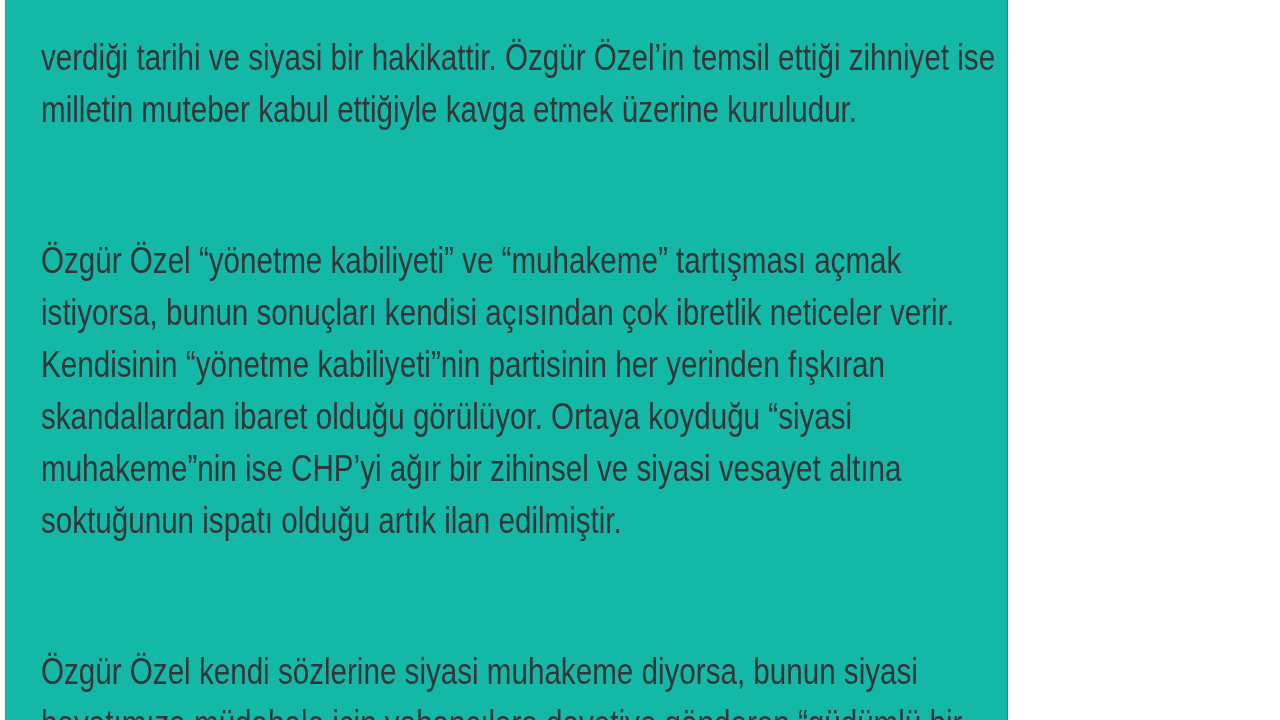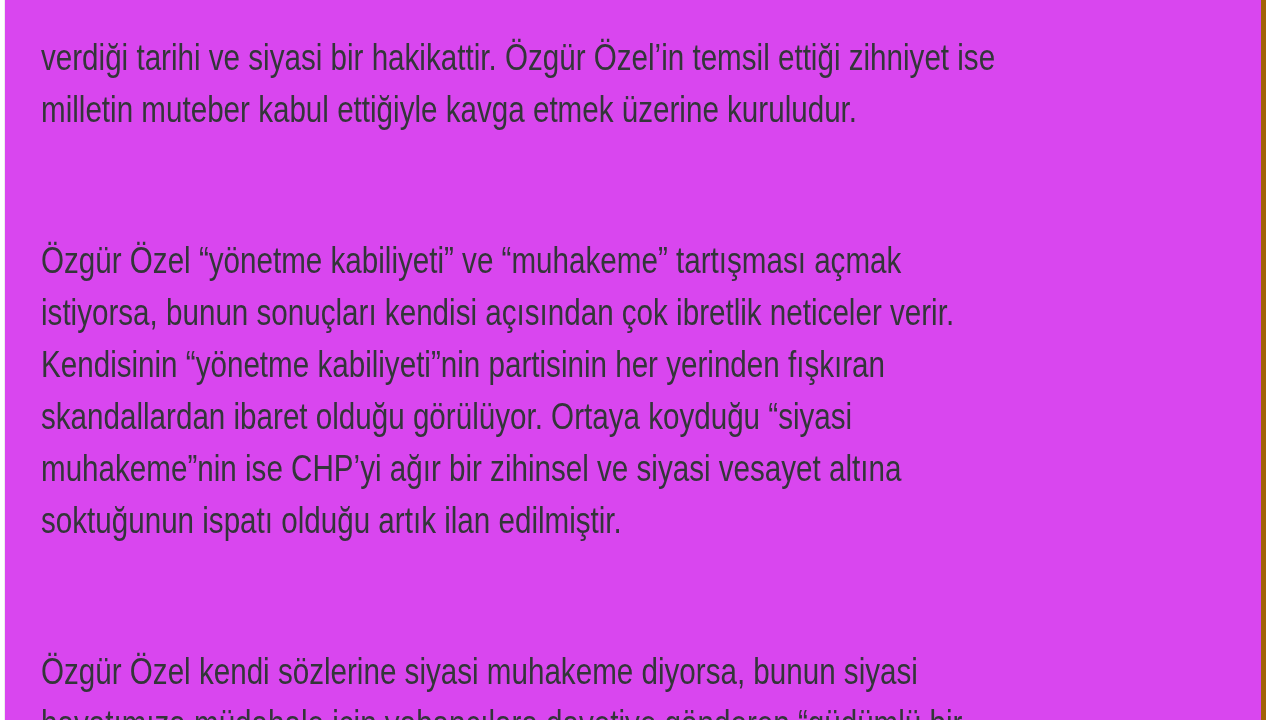--- a/index.html
+++ b/index.html
@@ -8,25 +8,25 @@
     width: 1280px;
     height: 720px;
     overflow: hidden;
     background: #ffffff;
     font-family: "Liberation Sans", sans-serif;
   }
   .post-column {
     position: absolute;
     top: 0;
     left: 4px;
-    width: 1262px;
+    width: 1004px;
     height: 720px;
-    background: #d946ef;
+    background: #14b8a6;
     border-left: 1px solid #ededed;
-    border-right: 5px solid #a16207;
+    border-right: 1px solid #a16207;
     box-sizing: border-box;
     overflow: hidden;
   }
   .article-text {
     position: absolute;
     top: -20px;
     left: 36px;
     width: 1520px;
     transform: scaleX(0.8);
     transform-origin: left top;

